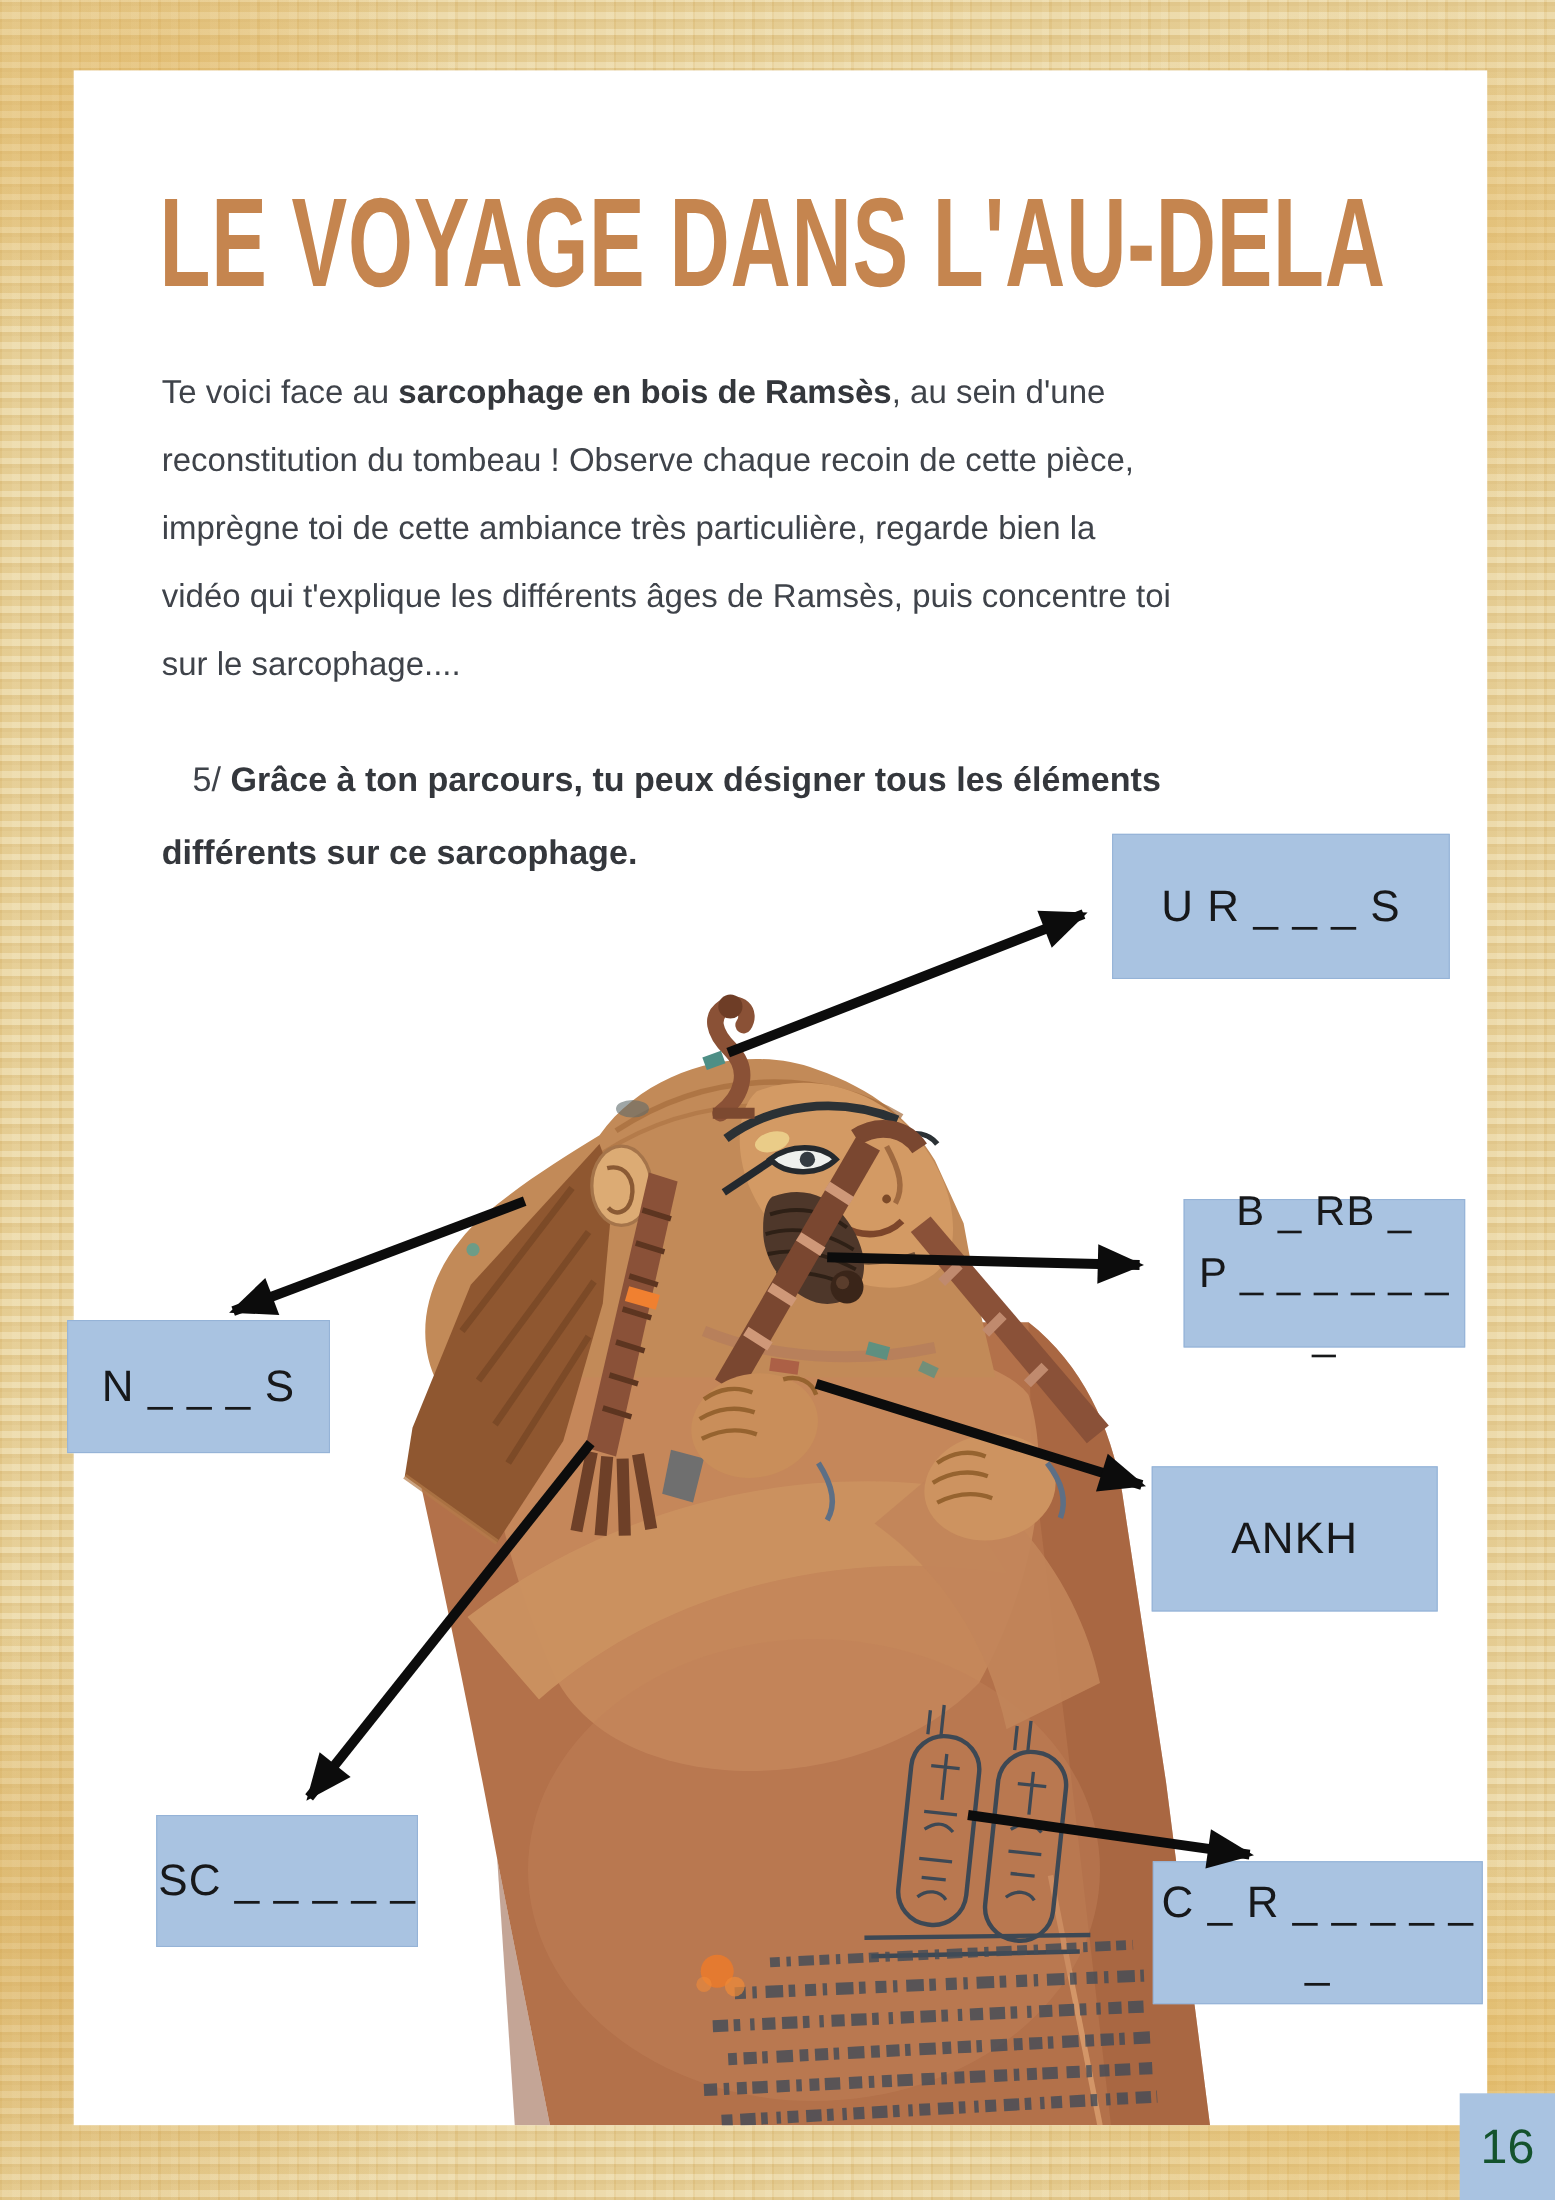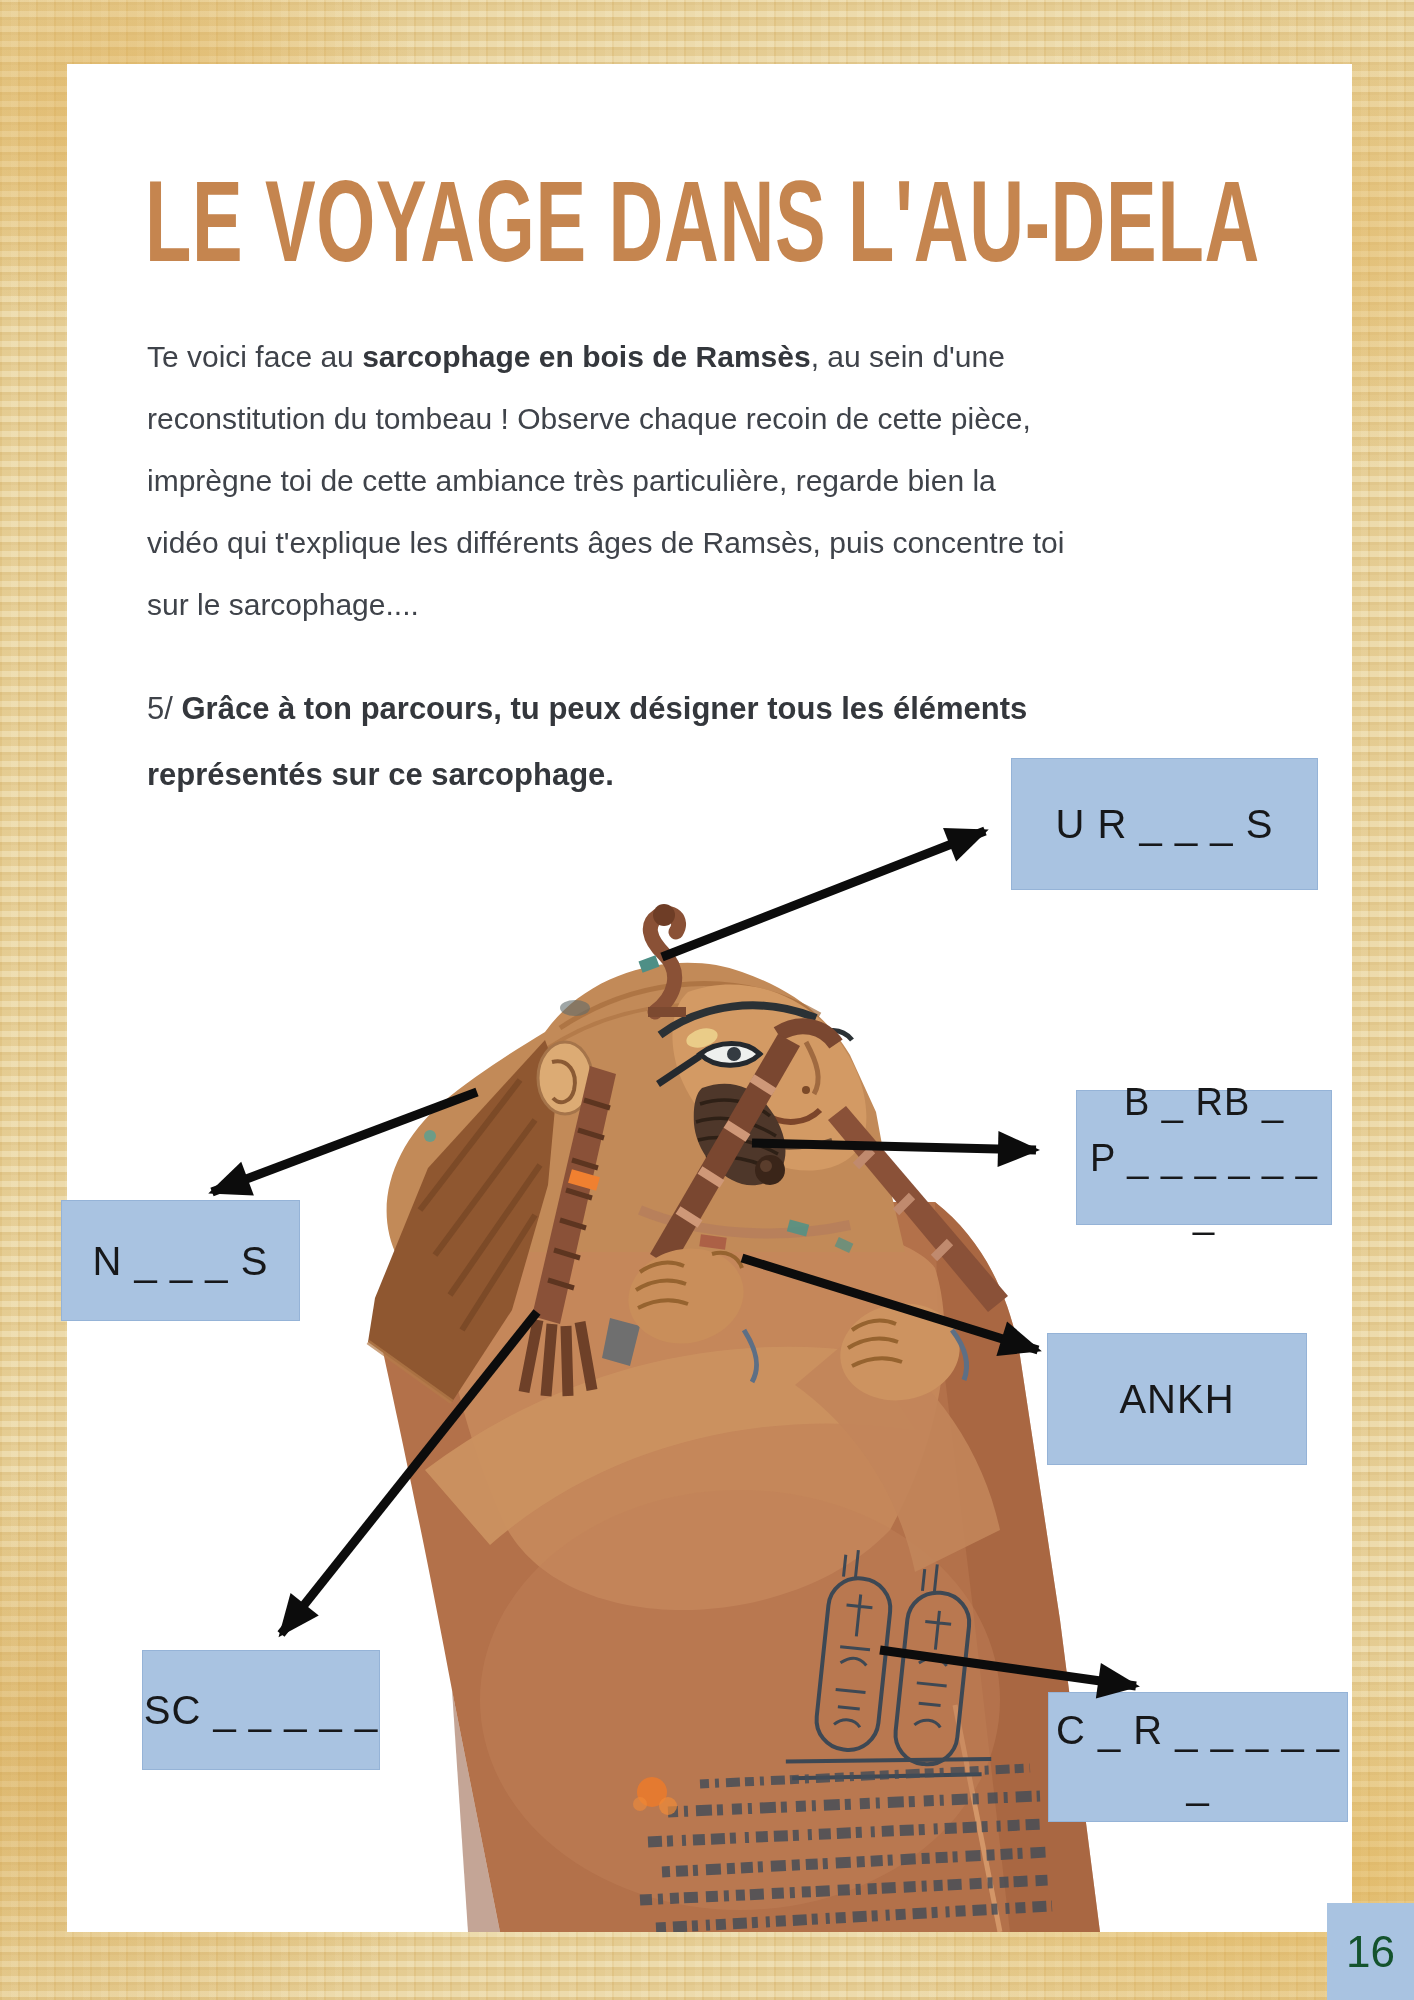--- a/index.html
+++ b/index.html
@@ -49,22 +49,22 @@
 
     <div class="intro">
       <span class="ln"><span>Te voici face au </span><span class="b">sarcophage en bois de Ramsès</span><span>, au sein d'une</span></span>
       <span class="ln">reconstitution du tombeau ! Observe chaque recoin de cette pièce,</span>
       <span class="ln">imprègne toi de cette ambiance très particulière, regarde bien la</span>
       <span class="ln">vidéo qui t'explique les différents âges de Ramsès, puis concentre toi</span>
       <span class="ln">sur le sarcophage....</span>
     </div>
 
     <div class="question">
-      <span style="display:block;"><span class="qnum">5/ </span><span class="b">Grâce à ton parcours, tu peux désigner tous les éléments</span></span>
-      <span class="b" style="display:block;">représentés sur ce sarcophage.</span>
+      <span style="display:block;margin-left:28px;"><span class="qnum">5/ </span><span class="b">Grâce à ton parcours, tu peux désigner tous les éléments</span></span>
+      <span class="b" style="display:block;">différents sur ce sarcophage.</span>
     </div>
   </div>
 
   <svg class="photo-svg" width="1414" height="2000" viewBox="0 0 1414 2000">
     <defs>
       <clipPath id="contentClip">
           <rect x="67" y="64" width="1285" height="1868"></rect>
         </clipPath>
     </defs>
     <g clip-path="url(#contentClip)">

